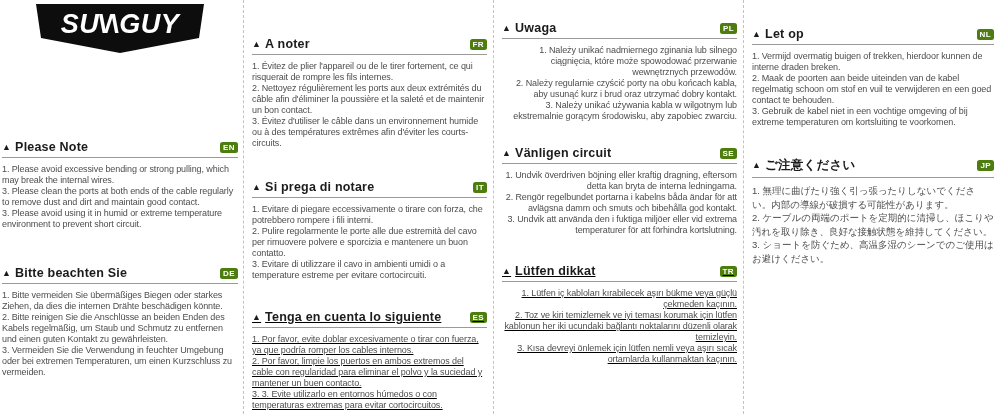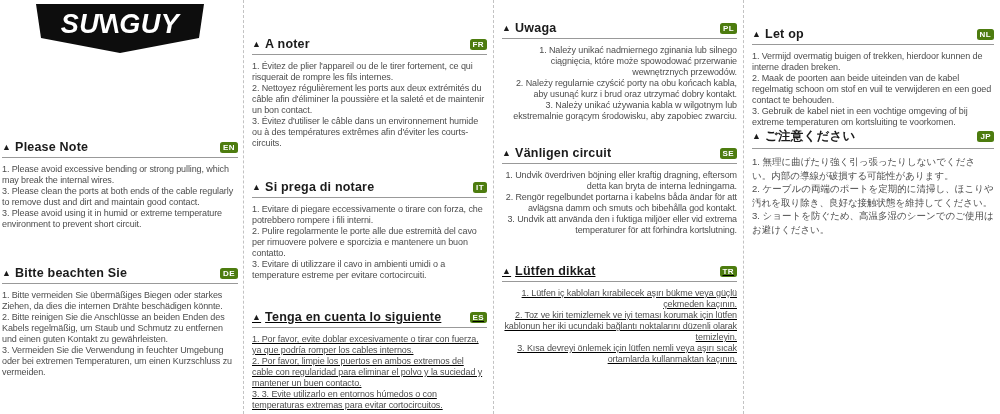--- a/index.html
+++ b/index.html
@@ -46,21 +46,21 @@
   
   .mt-en { margin-top:86px; }
   .mt-de { margin-top:36px; }
   .mt-fr { margin-top:37px; }
   .mt-it { margin-top:31px; }
   .mt-es { margin-top:29px;text-decoration:underline; }
   .mt-pl { margin-top:21px; }
   .mt-se { margin-top:24px; }
   .mt-tr { margin-top:28px;text-decoration:underline; }
   .mt-nl { margin-top:27px; }
-  .mt-jp { }
+  .mt-jp { margin-top:29px; }
 </style>
 </head>
 <body>
 
 <div class="page">
 
   <div class="col col-1">
     <div class="logo">
       <svg class="logo-svg" viewBox="0 0 168 50" preserveAspectRatio="none">
         <polygon points="0,0 168,0 163,34 84,49 5,34" fill="#0d0d0d"></polygon>

